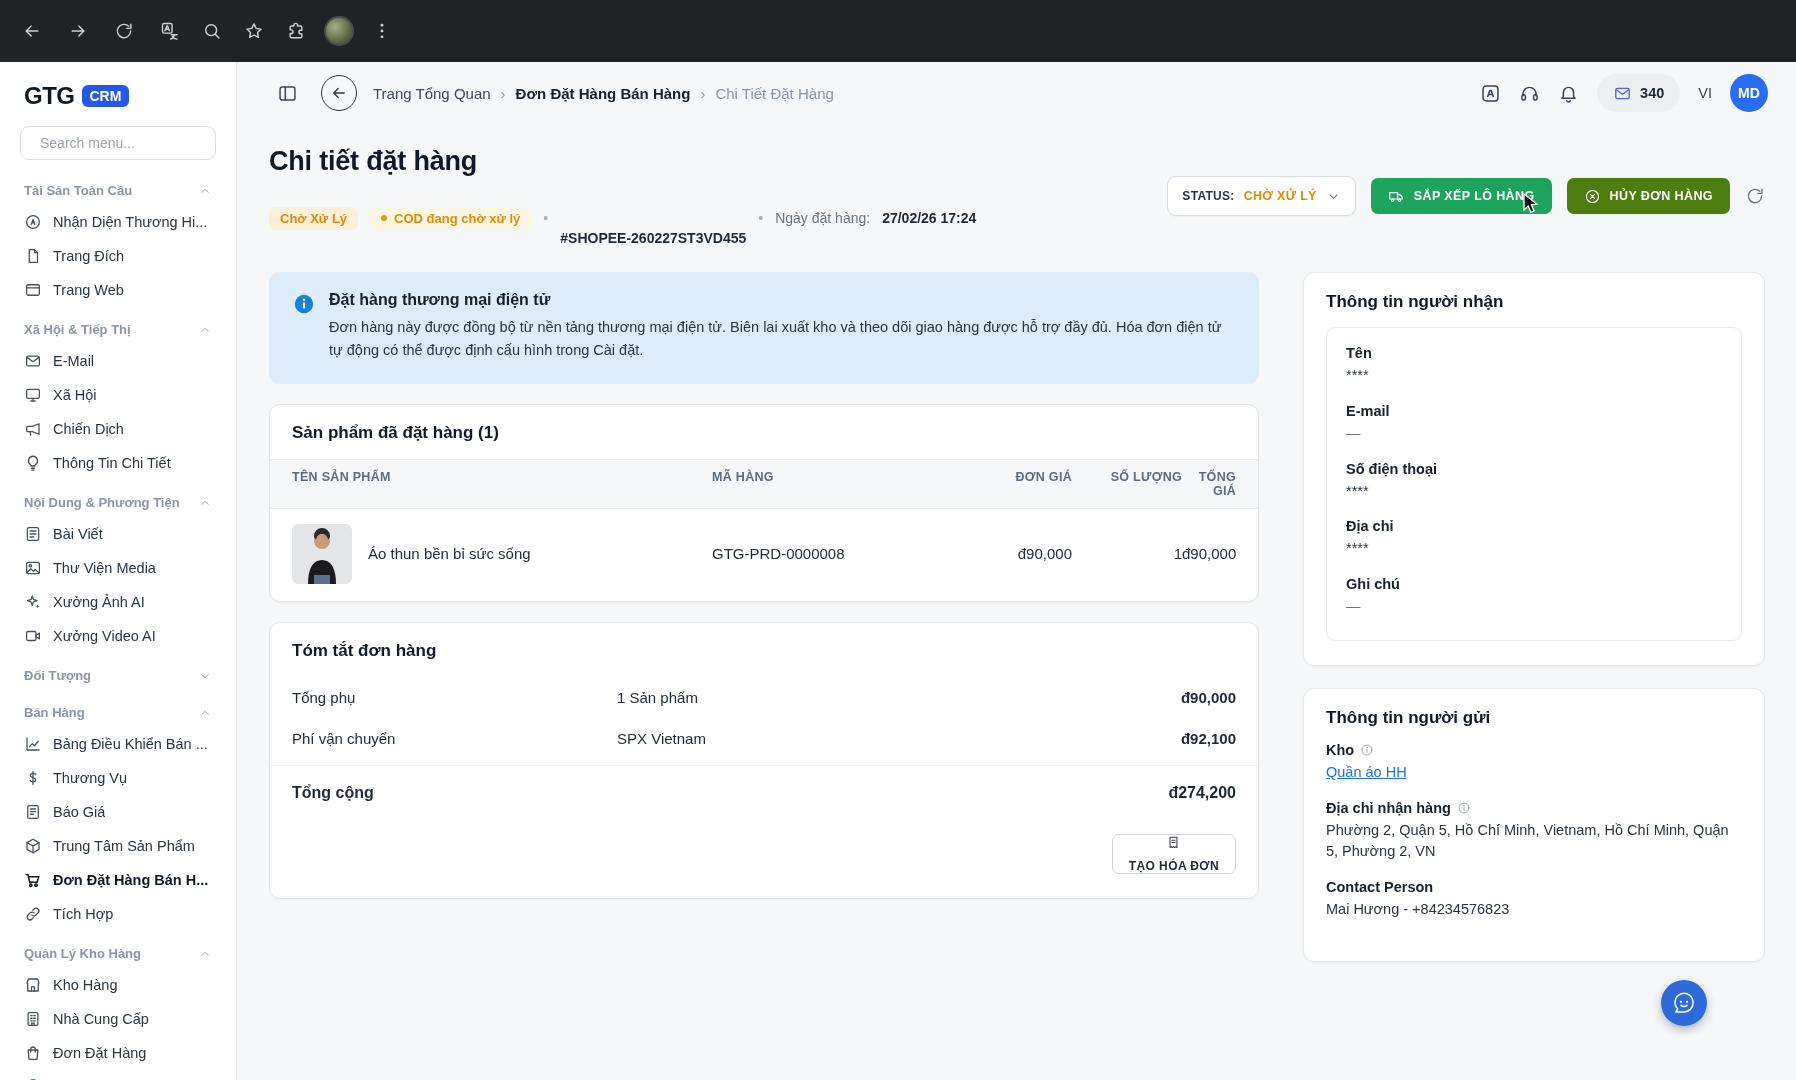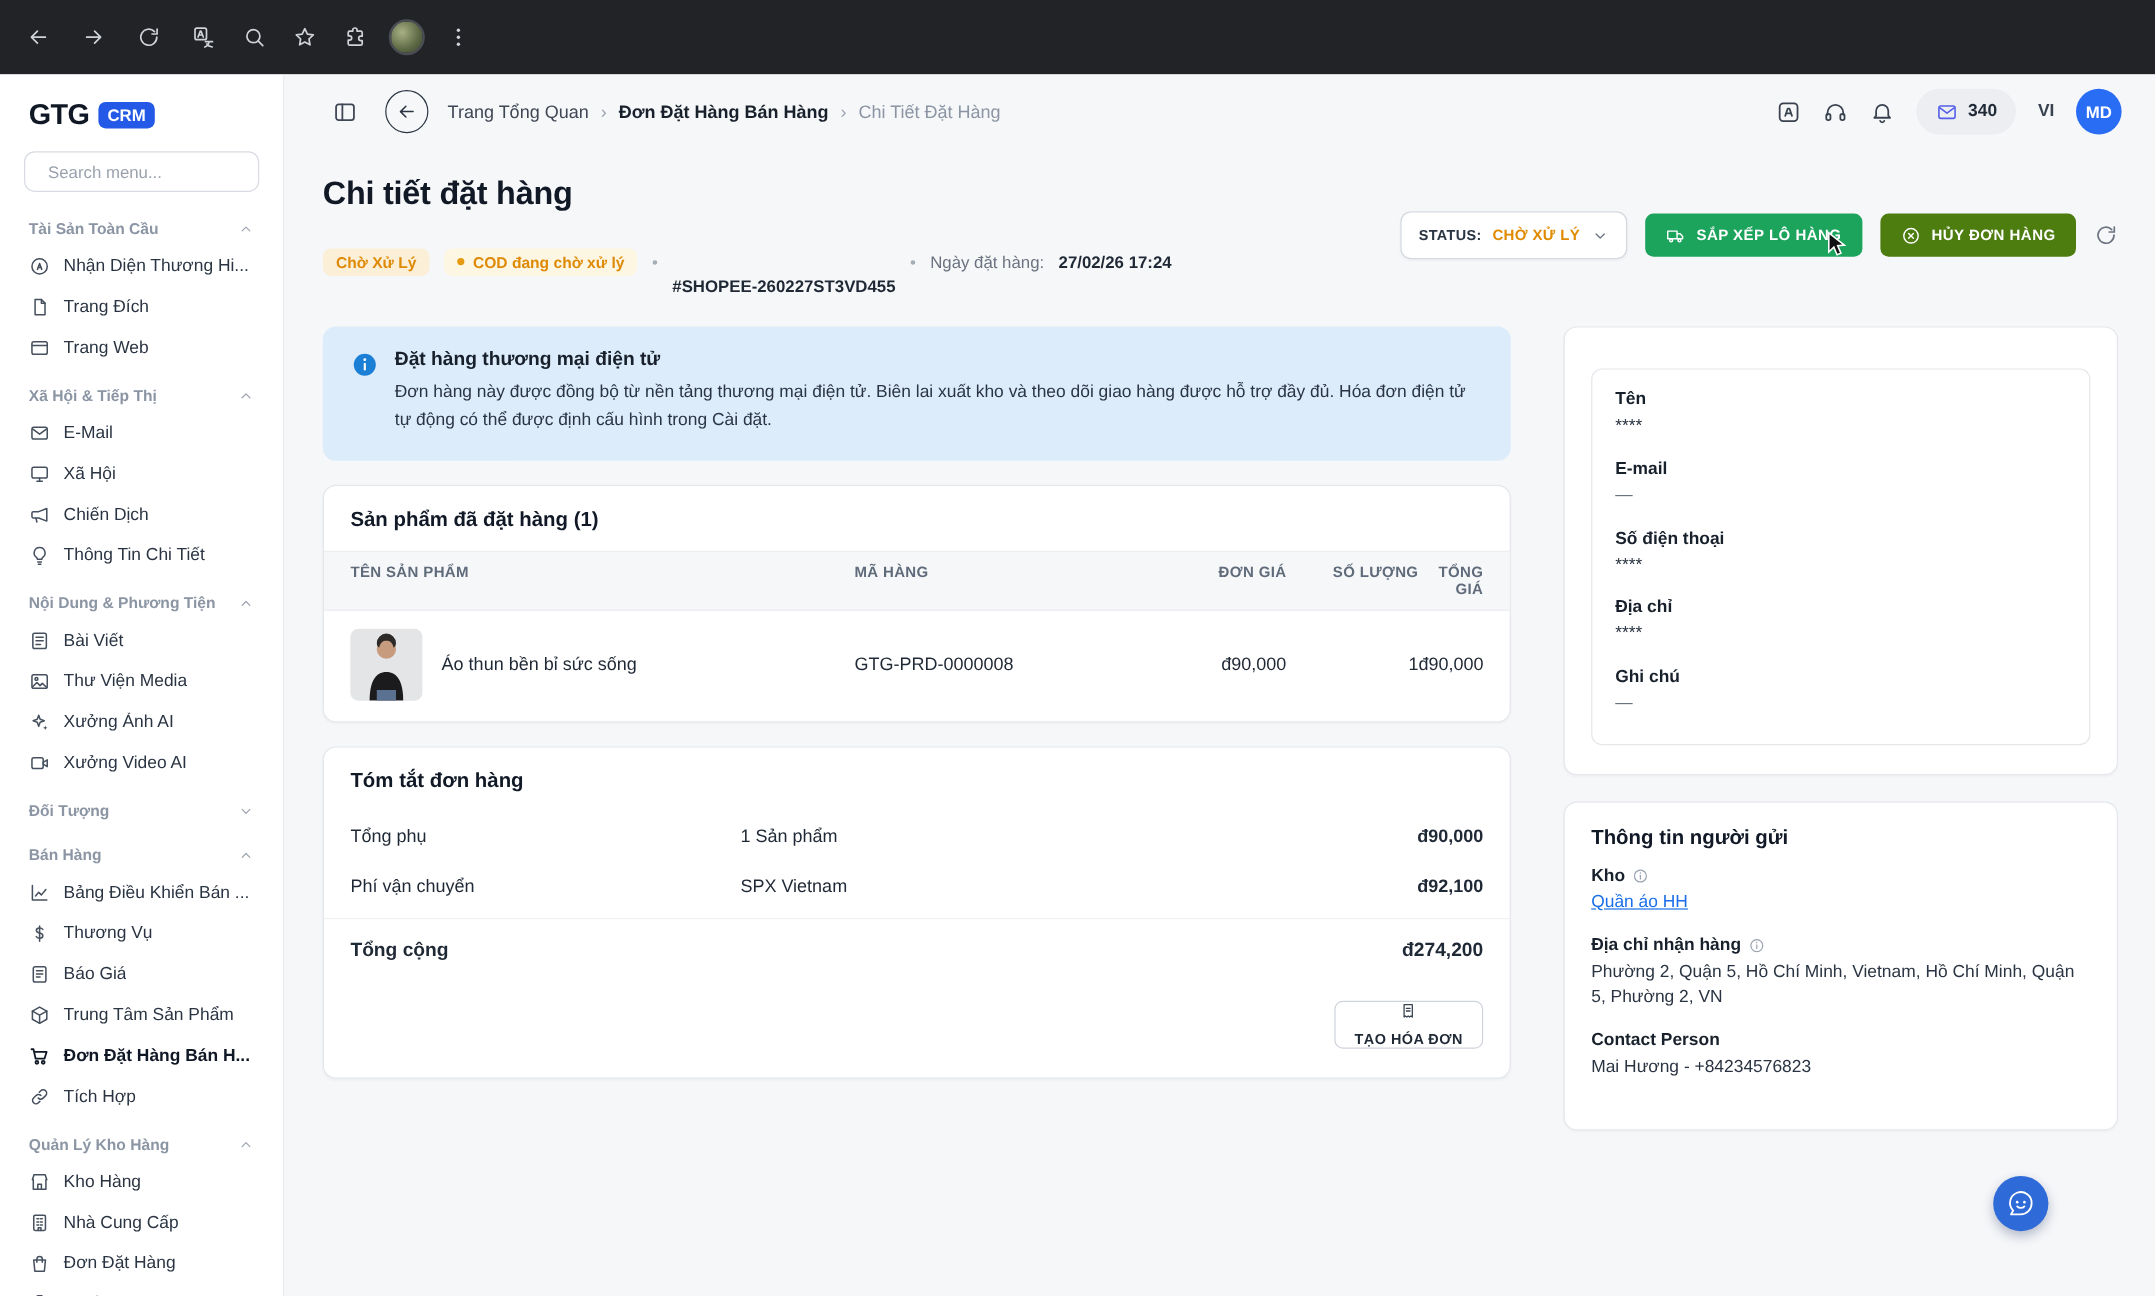--- a/index.html
+++ b/index.html
@@ -45,21 +45,21 @@
   .breadcrumb { display:flex; align-items:center; gap:10px; font-size:15px; }
   .bc-sep { color:#9aa2ad; }
   .bc-1 { color:#3f4754; font-weight:500; }
   .bc-2 { color:#17202b; font-weight:700; }
   .bc-3 { color:#8b95a3; font-weight:500; }
   .hd-right { margin-left:auto; display:flex; align-items:center; gap:18px; }
   .hd-ic { color:#39424f; cursor:pointer; } .hd-ic svg { width:21px; height:21px; }
   .mail-pill { display:flex; align-items:center; gap:8px; background:#eceef2; border-radius:19px; height:38px; padding:0 16px; cursor:pointer; }
   .mail-pill svg { width:19px; height:19px; color:#5560e8; }
   .mail-count { font-size:14.5px; font-weight:700; color:#1f2835; }
-  .lang { font-size:14.5px; font-weight:700; color:#39424f; cursor:pointer; }
+  .lang { font-size:14.5px; font-weight:400; color:#39424f; cursor:pointer; }
   .user-avatar { width:38px; height:38px; border-radius:50%; background:#2a6df5; color:#fff; font-size:14px; font-weight:700; display:flex; align-items:center; justify-content:center; cursor:pointer; }
 
   .content { padding:8px 31px 0 32px; }
   .page-head { display:flex; align-items:center; justify-content:space-between; margin-top:14px; }
   .page-title { font-size:27px; font-weight:800; color:#111927; letter-spacing:-0.2px; }
   .meta-row { display:flex; align-items:center; gap:12px; margin-top:13px; font-size:14px; }
   .badge { border-radius:7px; padding:4px 11px; font-size:13px; font-weight:600; color:#df8a06; }
   .badge.b1 { background:#fcefd8; }
   .badge.b2 { background:#fdf6e3; display:flex; align-items:center; gap:7px; }
   .badge.b2::before { content:""; width:6px; height:6px; border-radius:50%; background:#e59a12; }
@@ -686,20 +686,21 @@
                   <use href="#s-receipt"></use>
                 </svg>
               <span>TẠO HÓA ĐƠN</span>
             </button>
           </div>
         </div>
       </div>
 
       <div class="col-right">
         <div class="rcard">
+          <div class="rcard-title">Thông tin người nhận</div>
           <div class="inner-box">
             <div class="field">
               <div class="f-label">Tên</div>
               <div class="f-value">****</div>
             </div>
             <div class="field">
               <div class="f-label">E-mail</div>
               <div class="f-value dim">—</div>
             </div>
             <div class="field">

